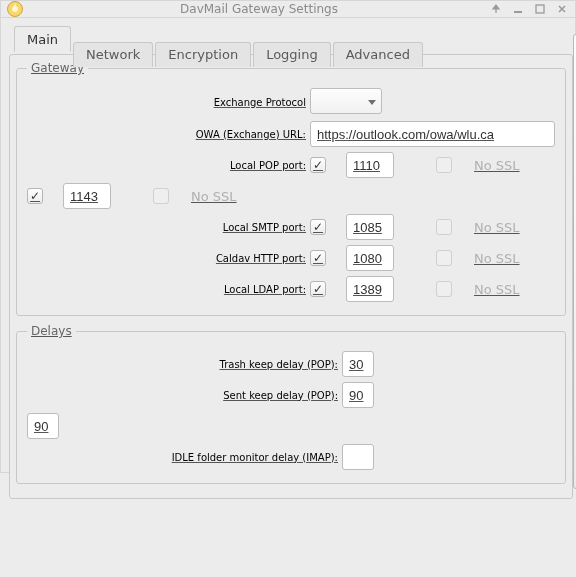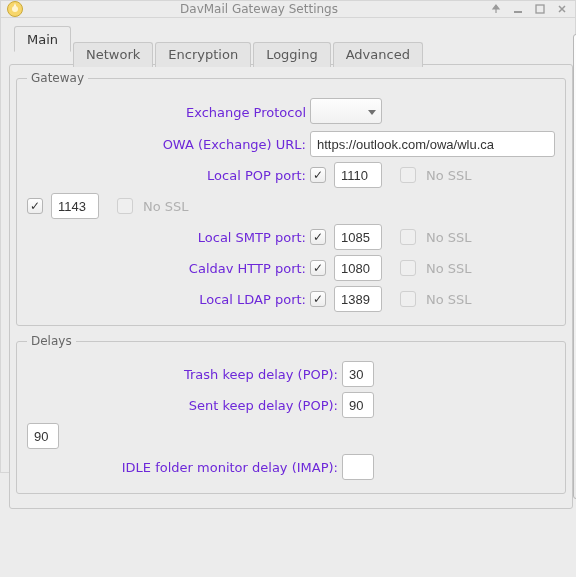--- a/index.html
+++ b/index.html
@@ -43,23 +43,24 @@
 
   .content { flex: 1 1 auto; padding: 8px 8px 4px 8px; display:flex; flex-direction:row; }
 
   
   .tabs-wrap { position: relative; flex: 1 1 auto; display:flex; flex-direction:column; }
   .tab-panel-border {
     border: 1px solid #c8c8c8;
     border-radius: 3px;
     background: #ececec;
     flex: 1 1 auto;
-    margin-top: 38px;
+    margin-top: 28px;
     padding: 6px 6px 6px 6px;
     position: relative;
+    text-decoration: underline;
   }
   .tab-row {
     position: absolute; top: 0; left: 5px;
     display: flex; gap: 0;
     z-index: 2;
   }
   .tab {
     padding: 4px 12px;
     font-size: 13px;
     color: #5a5a5a;
@@ -97,22 +98,22 @@
 
   .row {
     display: flex; align-items: center;
     margin: 5px 0;
     min-height: 26px;
   }
   .row .lbl {
     flex: 0 0 283px;
     text-align: right;
     padding-right: 4px;
-    font-size: 13px;
-    color: #6d28d9;
+    font-size: 10px;
+    color: #000000;
   }
   .delays .row .lbl { flex: 0 0 315px; }
 
   
   .text-input, .num-input, .url-input, select.sel {
     background: #fff;
     border: 1px solid #bcbcbc;
     border-radius: 3px;
     padding: 12px 6px;
     font-size: 13px;
@@ -152,21 +153,21 @@
   }
   .chk.disabled {
     background: #efefef;
     border-color: #d0d0d0;
   }
   .nossl {
     color: #b0b0b0;
     font-size: 13px;
     margin-left: 2px;
   }
-  .port-group { display:flex; align-items:center; gap:4px; }
+  .port-group { display:flex; align-items:center; gap:16px; }
   .port-group .spacer { width: 10px; }
 
   
   .buttons {
     display:flex; justify-content:center; gap:6px;
     padding: 8px 0 10px 0;
   }
   .btn {
     background: linear-gradient(#fdfdfd,#eaeaea);
     border: 1px solid #b8b8b8;

